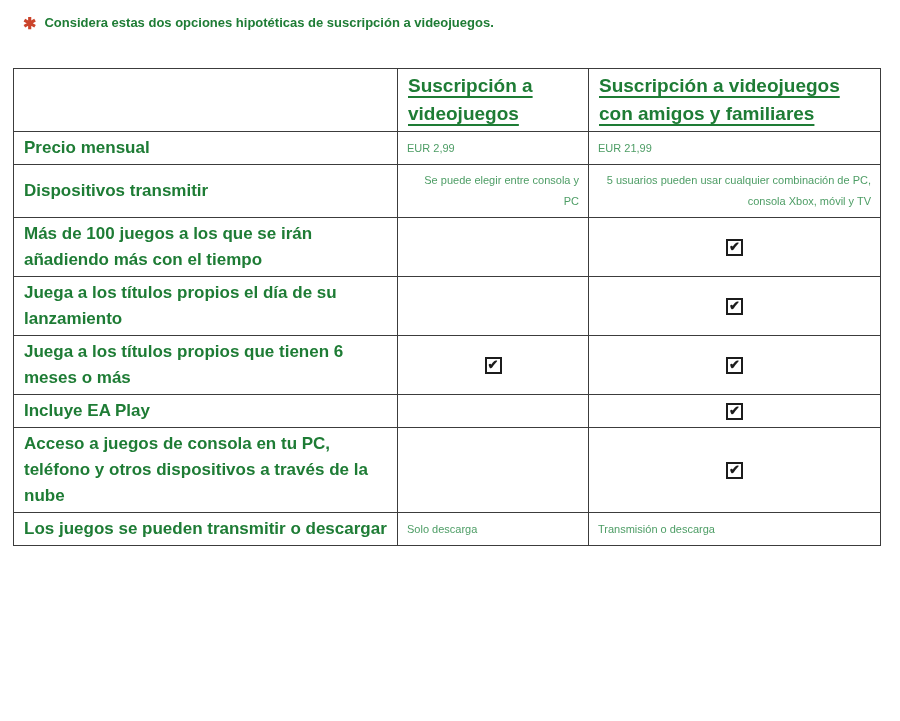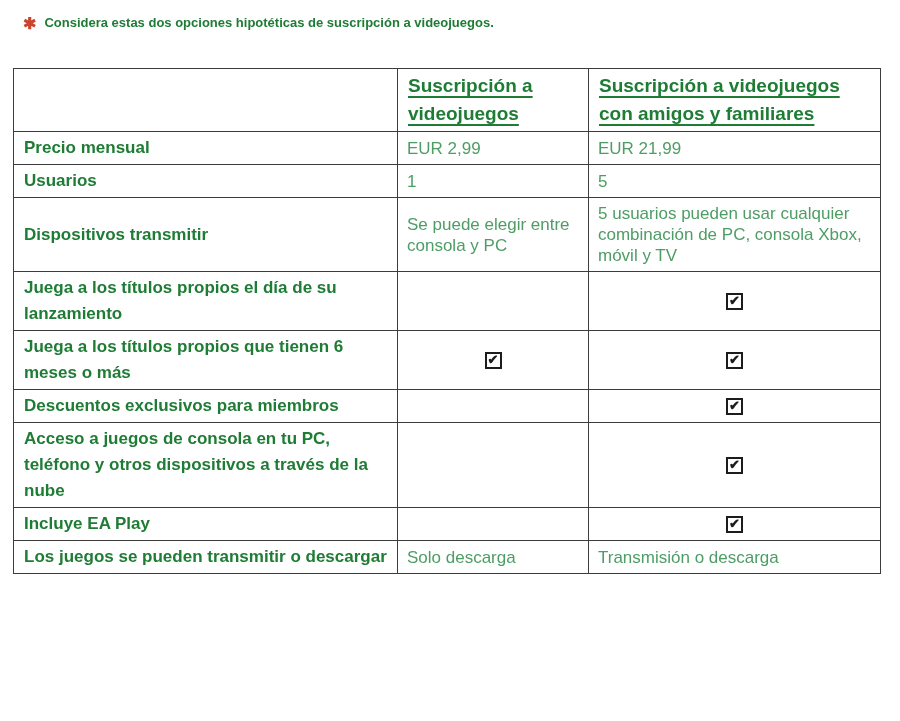--- a/index.html
+++ b/index.html
@@ -81,25 +81,26 @@
     margin-top: 44px;
   }
   td.cell {
     text-align: left;
   }
   td.cell.check-cell {
     text-align: center;
   }
   .cell-text {
     color: var(--value-green);
-    font-size: 17px;
+    font-size: 11px;
     line-height: 21px;
     font-weight: normal;
     display: inline-block;
     padding: 2px 0;
+    text-align: right;
   }
   .checkbox {
     display: inline-flex;
     align-items: center;
     justify-content: center;
     width: 17px;
     height: 17px;
     border: 2px solid var(--check-black);
     background: #ffffff;
     vertical-align: middle;
@@ -135,61 +136,56 @@
         <th><span class="u">Suscripción a videojuegos con amigos y familiares</span></th>
       </tr>
     </thead>
     <tbody id="table-body">
     <tr>
           <th class="row-label">Precio mensual</th>
           <td class="cell"><span class="cell-text">EUR 2,99</span></td>
           <td class="cell"><span class="cell-text">EUR 21,99</span></td>
         </tr>
         <tr>
-          <th class="row-label">Usuarios</th>
-          <td class="cell"><span class="cell-text">1</span></td>
-          <td class="cell"><span class="cell-text">5</span></td>
-        </tr>
-        <tr>
           <th class="row-label">Dispositivos transmitir</th>
           <td class="cell"><span class="cell-text">Se puede elegir entre consola y PC</span></td>
           <td class="cell"><span class="cell-text">5 usuarios pueden usar cualquier combinación de PC, consola Xbox, móvil y TV</span></td>
+        </tr>
+        <tr>
+          <th class="row-label">Más de 100 juegos a los que se irán añadiendo más con el tiempo</th>
+          <td class="cell"></td>
+          <td class="cell check-cell"><span class="checkbox">
+              <span class="checkmark">✔</span>
+            </span></td>
         </tr>
         <tr>
           <th class="row-label">Juega a los títulos propios el día de su lanzamiento</th>
           <td class="cell"></td>
           <td class="cell check-cell"><span class="checkbox">
               <span class="checkmark">✔</span>
             </span></td>
         </tr>
         <tr>
           <th class="row-label">Juega a los títulos propios que tienen 6 meses o más</th>
           <td class="cell check-cell"><span class="checkbox">
               <span class="checkmark">✔</span>
             </span></td>
           <td class="cell check-cell"><span class="checkbox">
               <span class="checkmark">✔</span>
             </span></td>
         </tr>
         <tr>
-          <th class="row-label">Descuentos exclusivos para miembros</th>
+          <th class="row-label">Incluye EA Play</th>
           <td class="cell"></td>
           <td class="cell check-cell"><span class="checkbox">
               <span class="checkmark">✔</span>
             </span></td>
         </tr>
         <tr>
           <th class="row-label">Acceso a juegos de consola en tu PC, teléfono y otros dispositivos a través de la nube</th>
-          <td class="cell"></td>
-          <td class="cell check-cell"><span class="checkbox">
-              <span class="checkmark">✔</span>
-            </span></td>
-        </tr>
-        <tr>
-          <th class="row-label">Incluye EA Play</th>
           <td class="cell"></td>
           <td class="cell check-cell"><span class="checkbox">
               <span class="checkmark">✔</span>
             </span></td>
         </tr>
         <tr>
           <th class="row-label">Los juegos se pueden transmitir o descargar</th>
           <td class="cell"><span class="cell-text">Solo descarga</span></td>
           <td class="cell"><span class="cell-text">Transmisión o descarga</span></td>
         </tr>

